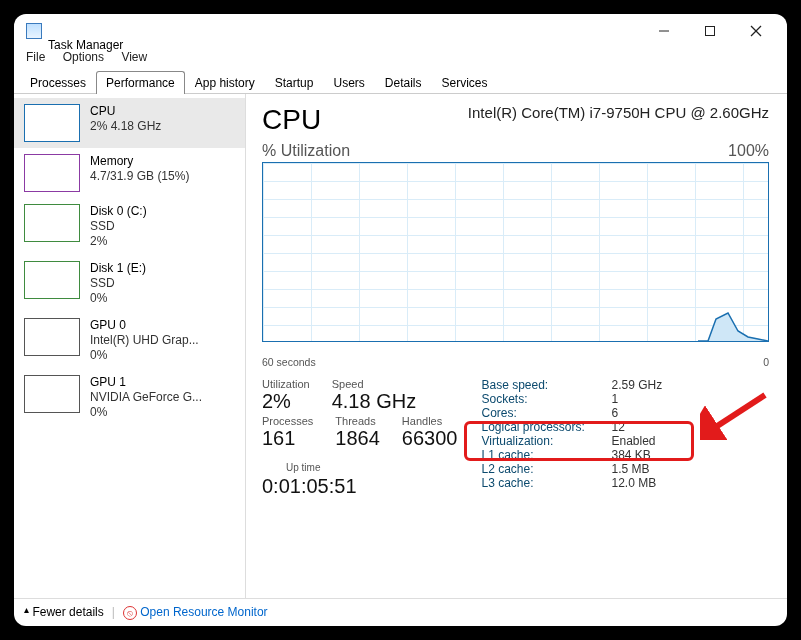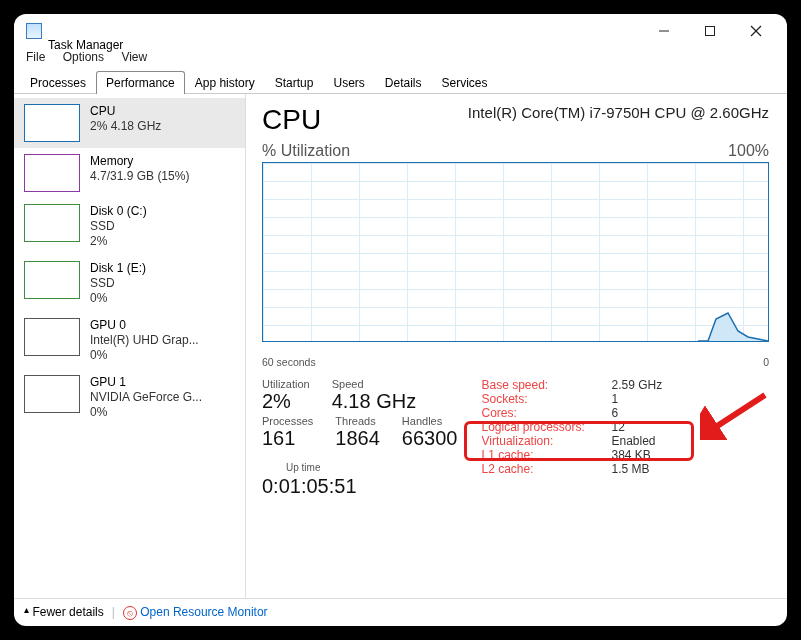--- a/index.html
+++ b/index.html
@@ -46,21 +46,21 @@
   .stats { display:flex; margin-top:10px; gap:24px; }
   .leftstats { display:flex; flex-direction:column; gap:2px; }
   .statrow { display:flex; gap:22px; }
   .stat { }
   .stat .lbl { font-size:11px; color:#555; }
   .stat .val { font-size:20px; color:#111; }
   .uptime-lbl { font-size:10px; color:#555; margin-top:10px;padding-left:24px;}
   .uptime-val { font-size:20px; color:#111; }
   .rightstats { font-size:12px; color:#333; }
   .rrow { display:flex; }
-  .rrow .k { width:130px; color:#ef4444;}
+  .rrow .k { width:130px; color:#0c4a6e;}
   .rrow .v { width:70px; }
   .highlight-box { position:absolute; border:3px solid #e21b1b; border-radius:6px; pointer-events:none; }
   .arrow { position:absolute; pointer-events:none; }
   .footer { border-top:1px solid #ddd; padding:6px 10px; font-size:12px; display:flex; align-items:center; gap:8px; }
   .footer .sep { color:#bbb; }
   .chev { display:inline-block; transform:rotate(180deg); font-size:10px; position:relative; top:-1px;}
   .rm-icon { width:14px;height:14px; display:inline-flex; align-items:center; justify-content:center; border:1.5px solid #d33; border-radius:50%; font-size:9px; color:#d33; }
   .link { color:#0066cc; }
 </style>
 </head>
@@ -227,20 +227,24 @@
               <div class="v">Enabled</div>
             </div>
           <div class="rrow">
               <div class="k">L1 cache:</div>
               <div class="v">384 KB</div>
             </div>
           <div class="rrow">
               <div class="k">L2 cache:</div>
               <div class="v">1.5 MB</div>
             </div>
+          <div class="rrow">
+              <div class="k">L3 cache:</div>
+              <div class="v">12.0 MB</div>
+            </div>
         </div>
       </div>
 
       <div class="highlight-box" style="left:218px; top:327px; width:230px; height:40px;"></div>
       <svg class="arrow" style="left:454px; top:296px;" width="70" height="50">
         <defs>
             <marker id="ah" markerWidth="8" markerHeight="8" refX="2" refY="4" orient="auto">
               <polygon points="0,0 8,4 0,8" fill="#e21b1b"></polygon>
             </marker>
           </defs>

